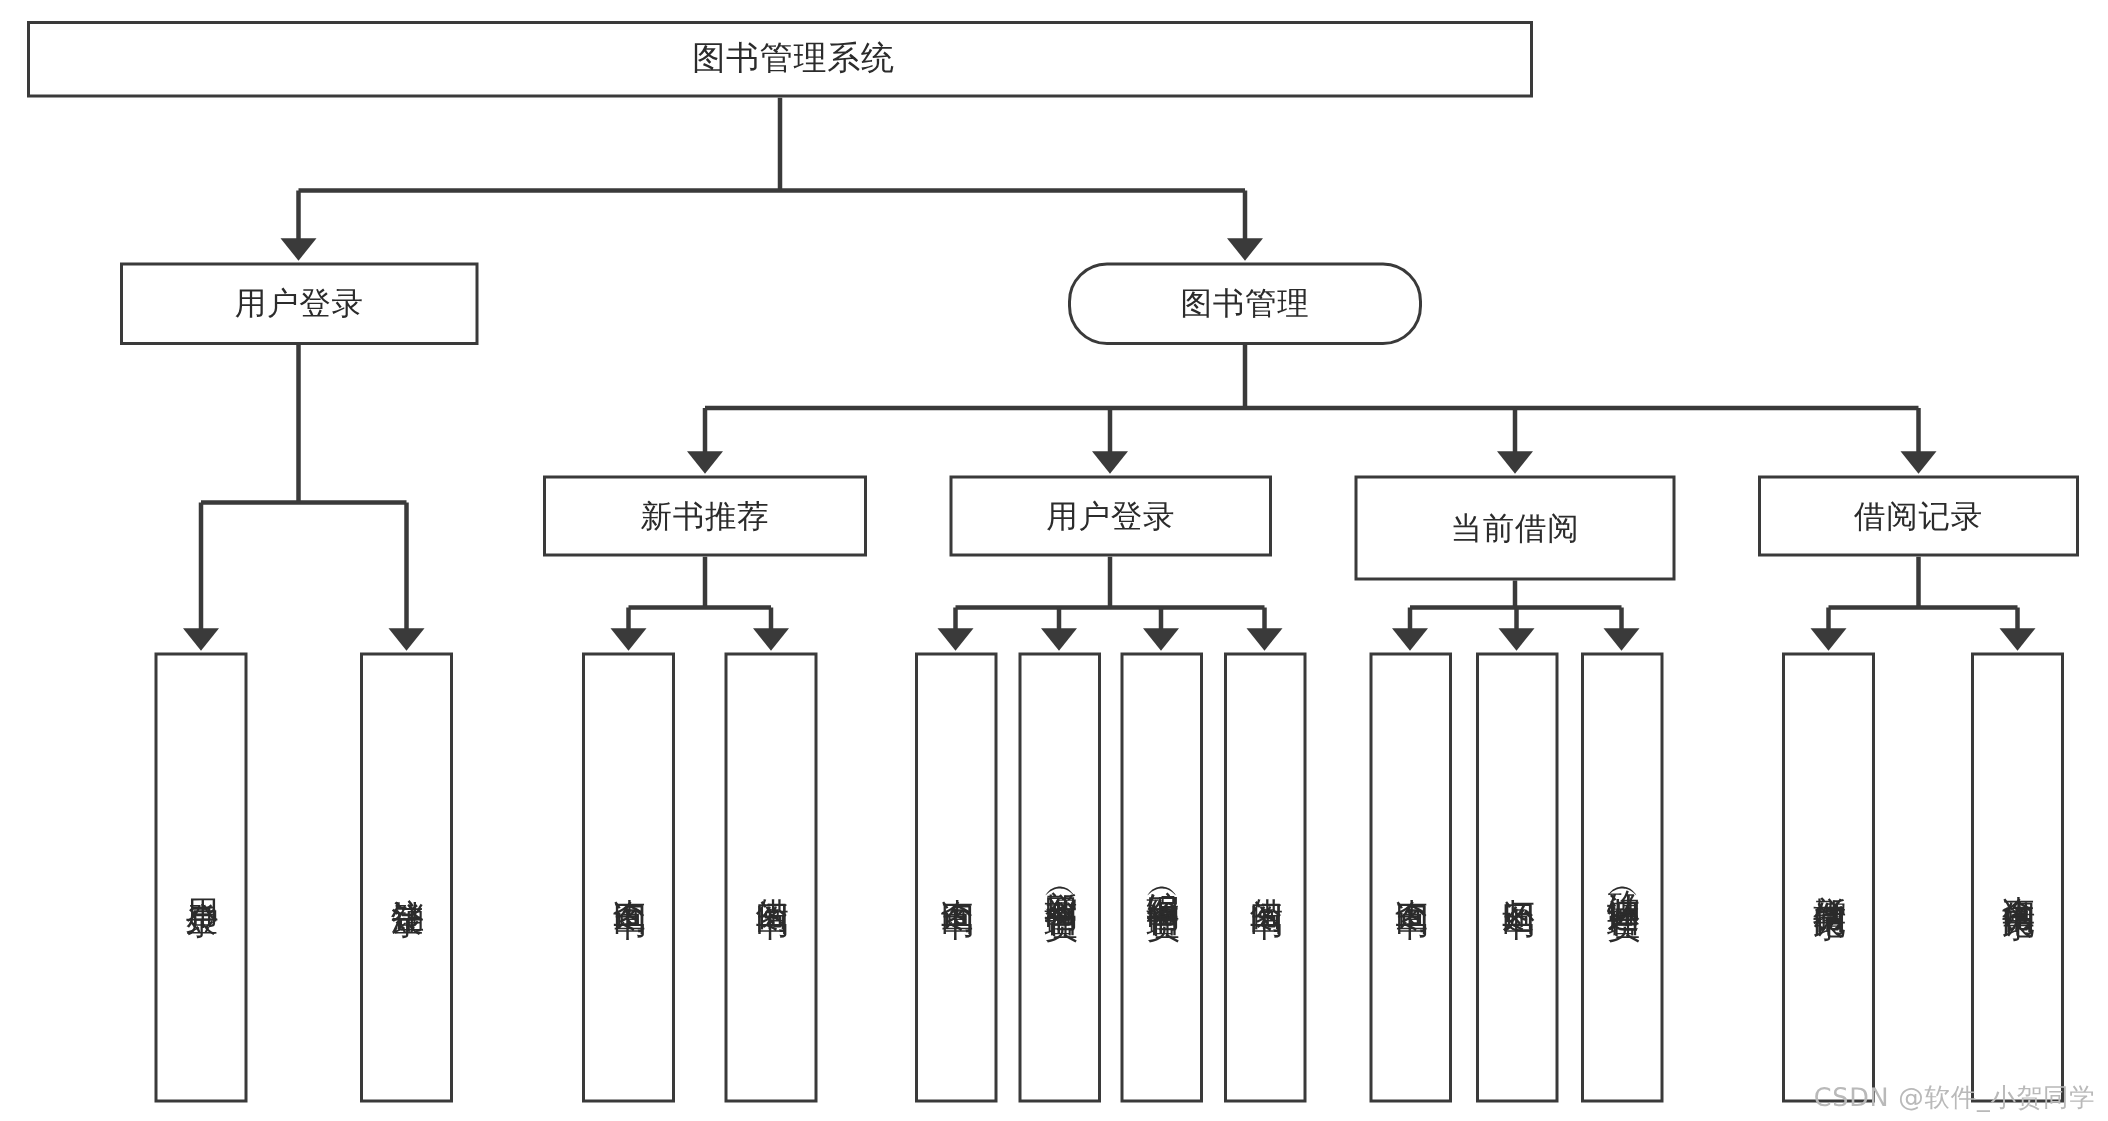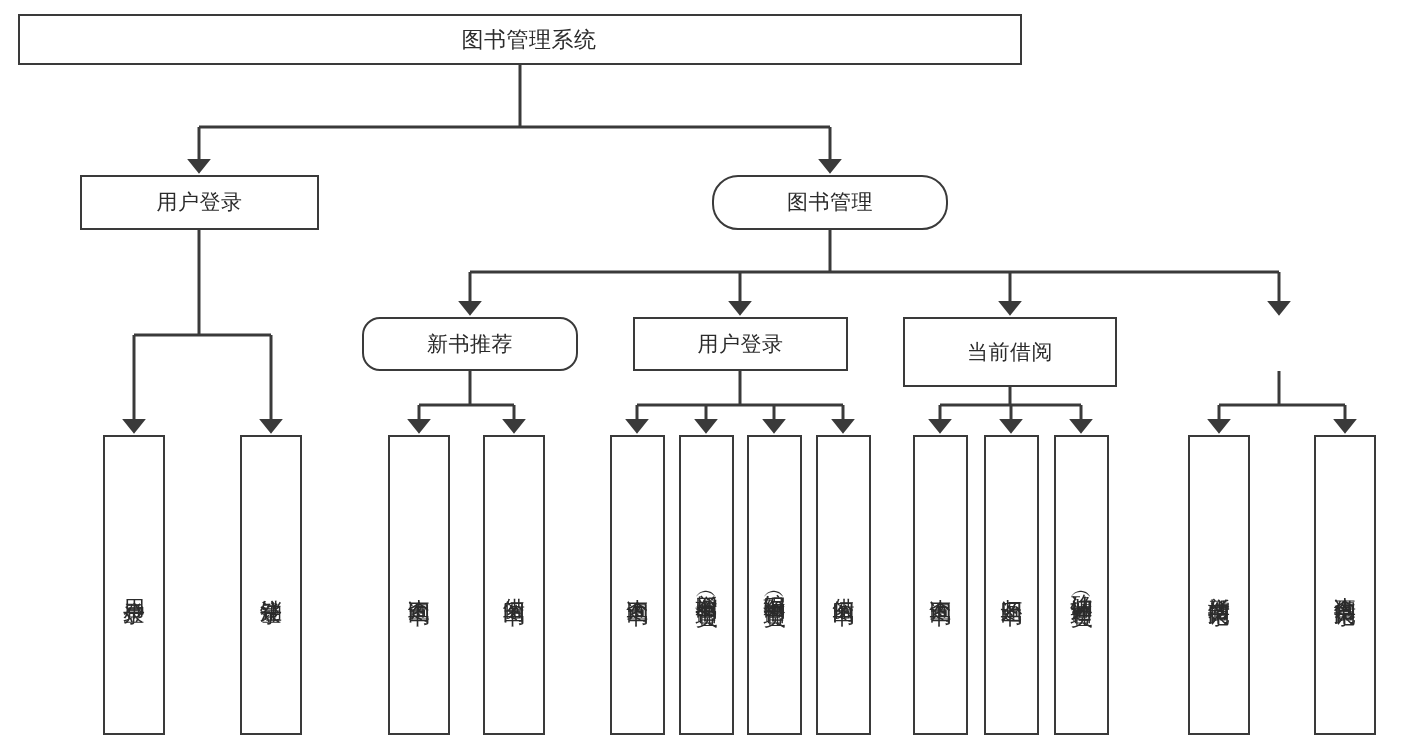--- a/index.html
+++ b/index.html
@@ -134,29 +134,32 @@
     <span class="label">图书管理系统</span>
   </div>
 
   <div class="node horiz" id="node-t2-0" style="left: 80px; top: 175px; width: 239px; height: 55px; border-color: rgb(58, 58, 58); color: rgb(43, 43, 43);">
     <span class="label">用户登录</span>
   </div>
   <div class="node horiz" id="node-t2-1" style="left: 712px; top: 175px; width: 236px; height: 55px; border-color: rgb(58, 58, 58); color: rgb(43, 43, 43); border-radius: 26px;">
     <span class="label">图书管理</span>
   </div>
 
-  <div class="node horiz" id="node-t3-0" style="left: 362px; top: 317px; width: 216px; height: 54px; border-color: rgb(58, 58, 58); color: rgb(43, 43, 43); border-radius: 18px;">
+  <div class="node horiz" id="node-t3-0" style="left: 362px; top: 317px; width: 216px; height: 54px; border-color: rgb(58, 58, 58); color: rgb(43, 43, 43);">
     <span class="label">新书推荐</span>
   </div>
   <div class="node horiz" id="node-t3-1" style="left: 633px; top: 317px; width: 215px; height: 54px; border-color: rgb(58, 58, 58); color: rgb(43, 43, 43);">
     <span class="label">用户登录</span>
   </div>
   <div class="node horiz" id="node-t3-2" style="left: 903px; top: 317px; width: 214px; height: 70px; border-color: rgb(58, 58, 58); color: rgb(43, 43, 43);">
     <span class="label">当前借阅</span>
   </div>
+  <div class="node horiz" id="node-t3-3" style="left: 1172px; top: 317px; width: 214px; height: 54px; border-color: rgb(58, 58, 58); color: rgb(43, 43, 43);">
+    <span class="label">借阅记录</span>
+  </div>
 
   <div class="node vert" id="node-leaf-0" style="left: 103px; top: 435px; width: 62px; height: 300px; border-color: rgb(58, 58, 58); color: rgb(43, 43, 43);">
     <span class="label">用户登录</span>
   </div>
   <div class="node vert" id="node-leaf-1" style="left: 240px; top: 435px; width: 62px; height: 300px; border-color: rgb(58, 58, 58); color: rgb(43, 43, 43);">
     <span class="label">注销登录</span>
   </div>
   <div class="node vert" id="node-leaf-2" style="left: 388px; top: 435px; width: 62px; height: 300px; border-color: rgb(58, 58, 58); color: rgb(43, 43, 43);">
     <span class="label">查询图书</span>
   </div>
@@ -184,14 +187,15 @@
   <div class="node vert" id="node-leaf-10" style="left: 1054px; top: 435px; width: 55px; height: 300px; border-color: rgb(58, 58, 58); color: rgb(43, 43, 43);">
     <span class="label">确认归还（管理员）</span>
   </div>
   <div class="node vert" id="node-leaf-11" style="left: 1188px; top: 435px; width: 62px; height: 300px; border-color: rgb(58, 58, 58); color: rgb(43, 43, 43);">
     <span class="label">新增借阅记录</span>
   </div>
   <div class="node vert" id="node-leaf-12" style="left: 1314px; top: 435px; width: 62px; height: 300px; border-color: rgb(58, 58, 58); color: rgb(43, 43, 43);">
     <span class="label">查询借阅记录</span>
   </div>
 
+  <div class="watermark">CSDN @软件_小贺同学</div>
 
 </div>
 
 </body></html>

